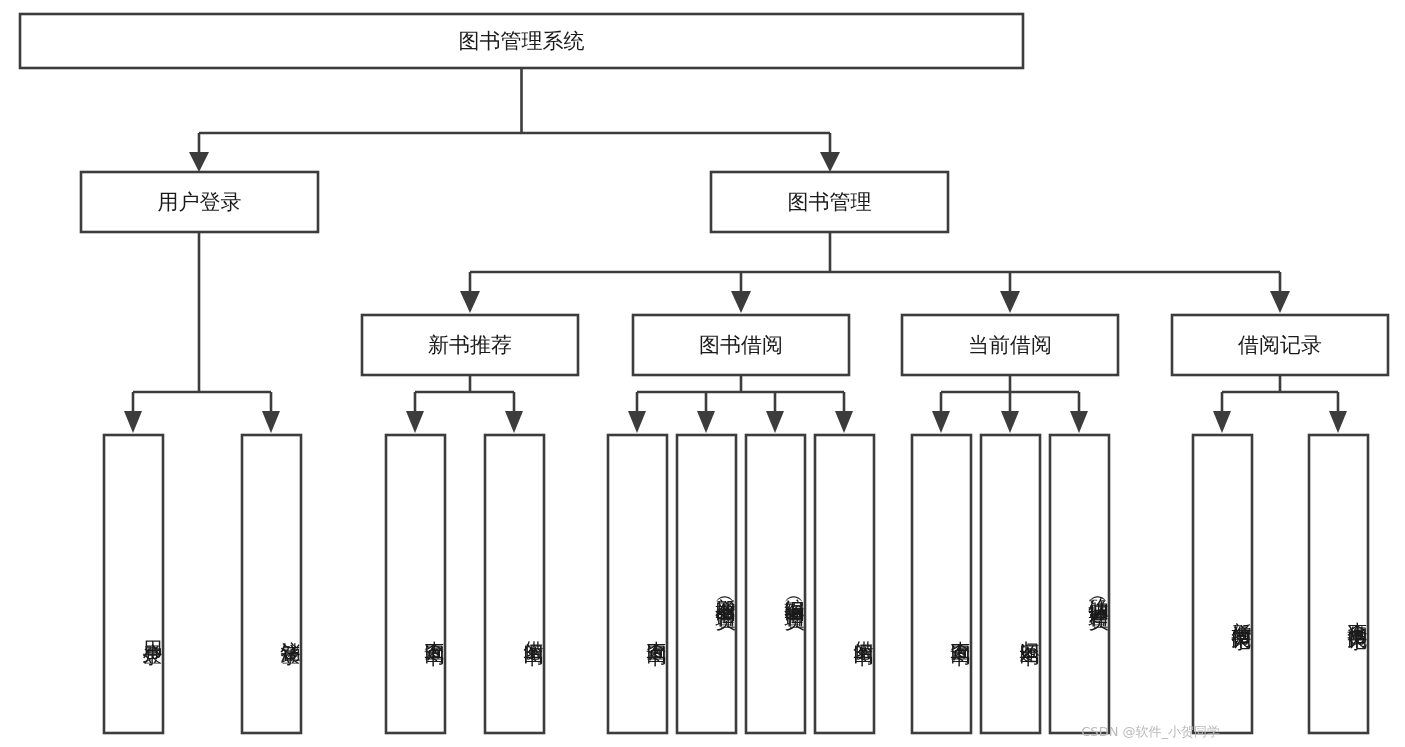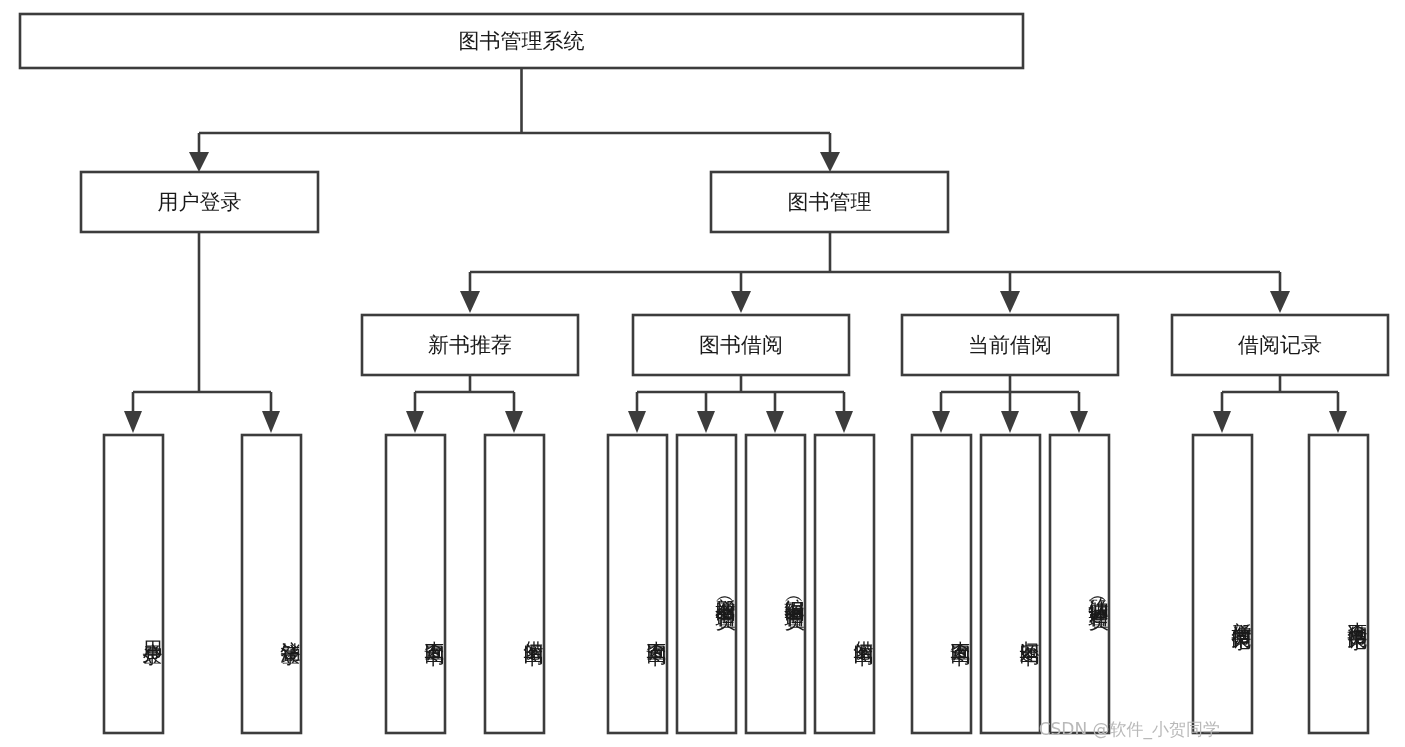--- a/index.html
+++ b/index.html
@@ -61,21 +61,21 @@
     align-items: flex-start;
     justify-content: center;
     white-space: nowrap;
     pointer-events: none;
   }
   .watermark {
     position: absolute;
     right: 14px;
     bottom: 6px;
     font-family: "DejaVu Sans", "Liberation Sans", sans-serif;
-    font-size: 17px;
+    font-size: 13px;
     color: #b9b9b9;
     white-space: nowrap;
   }
 </style>
 </head>
 <body>
 
 <div id="diagram-root">
 
   <svg id="flow-svg" viewBox="0 0 1405 747">

